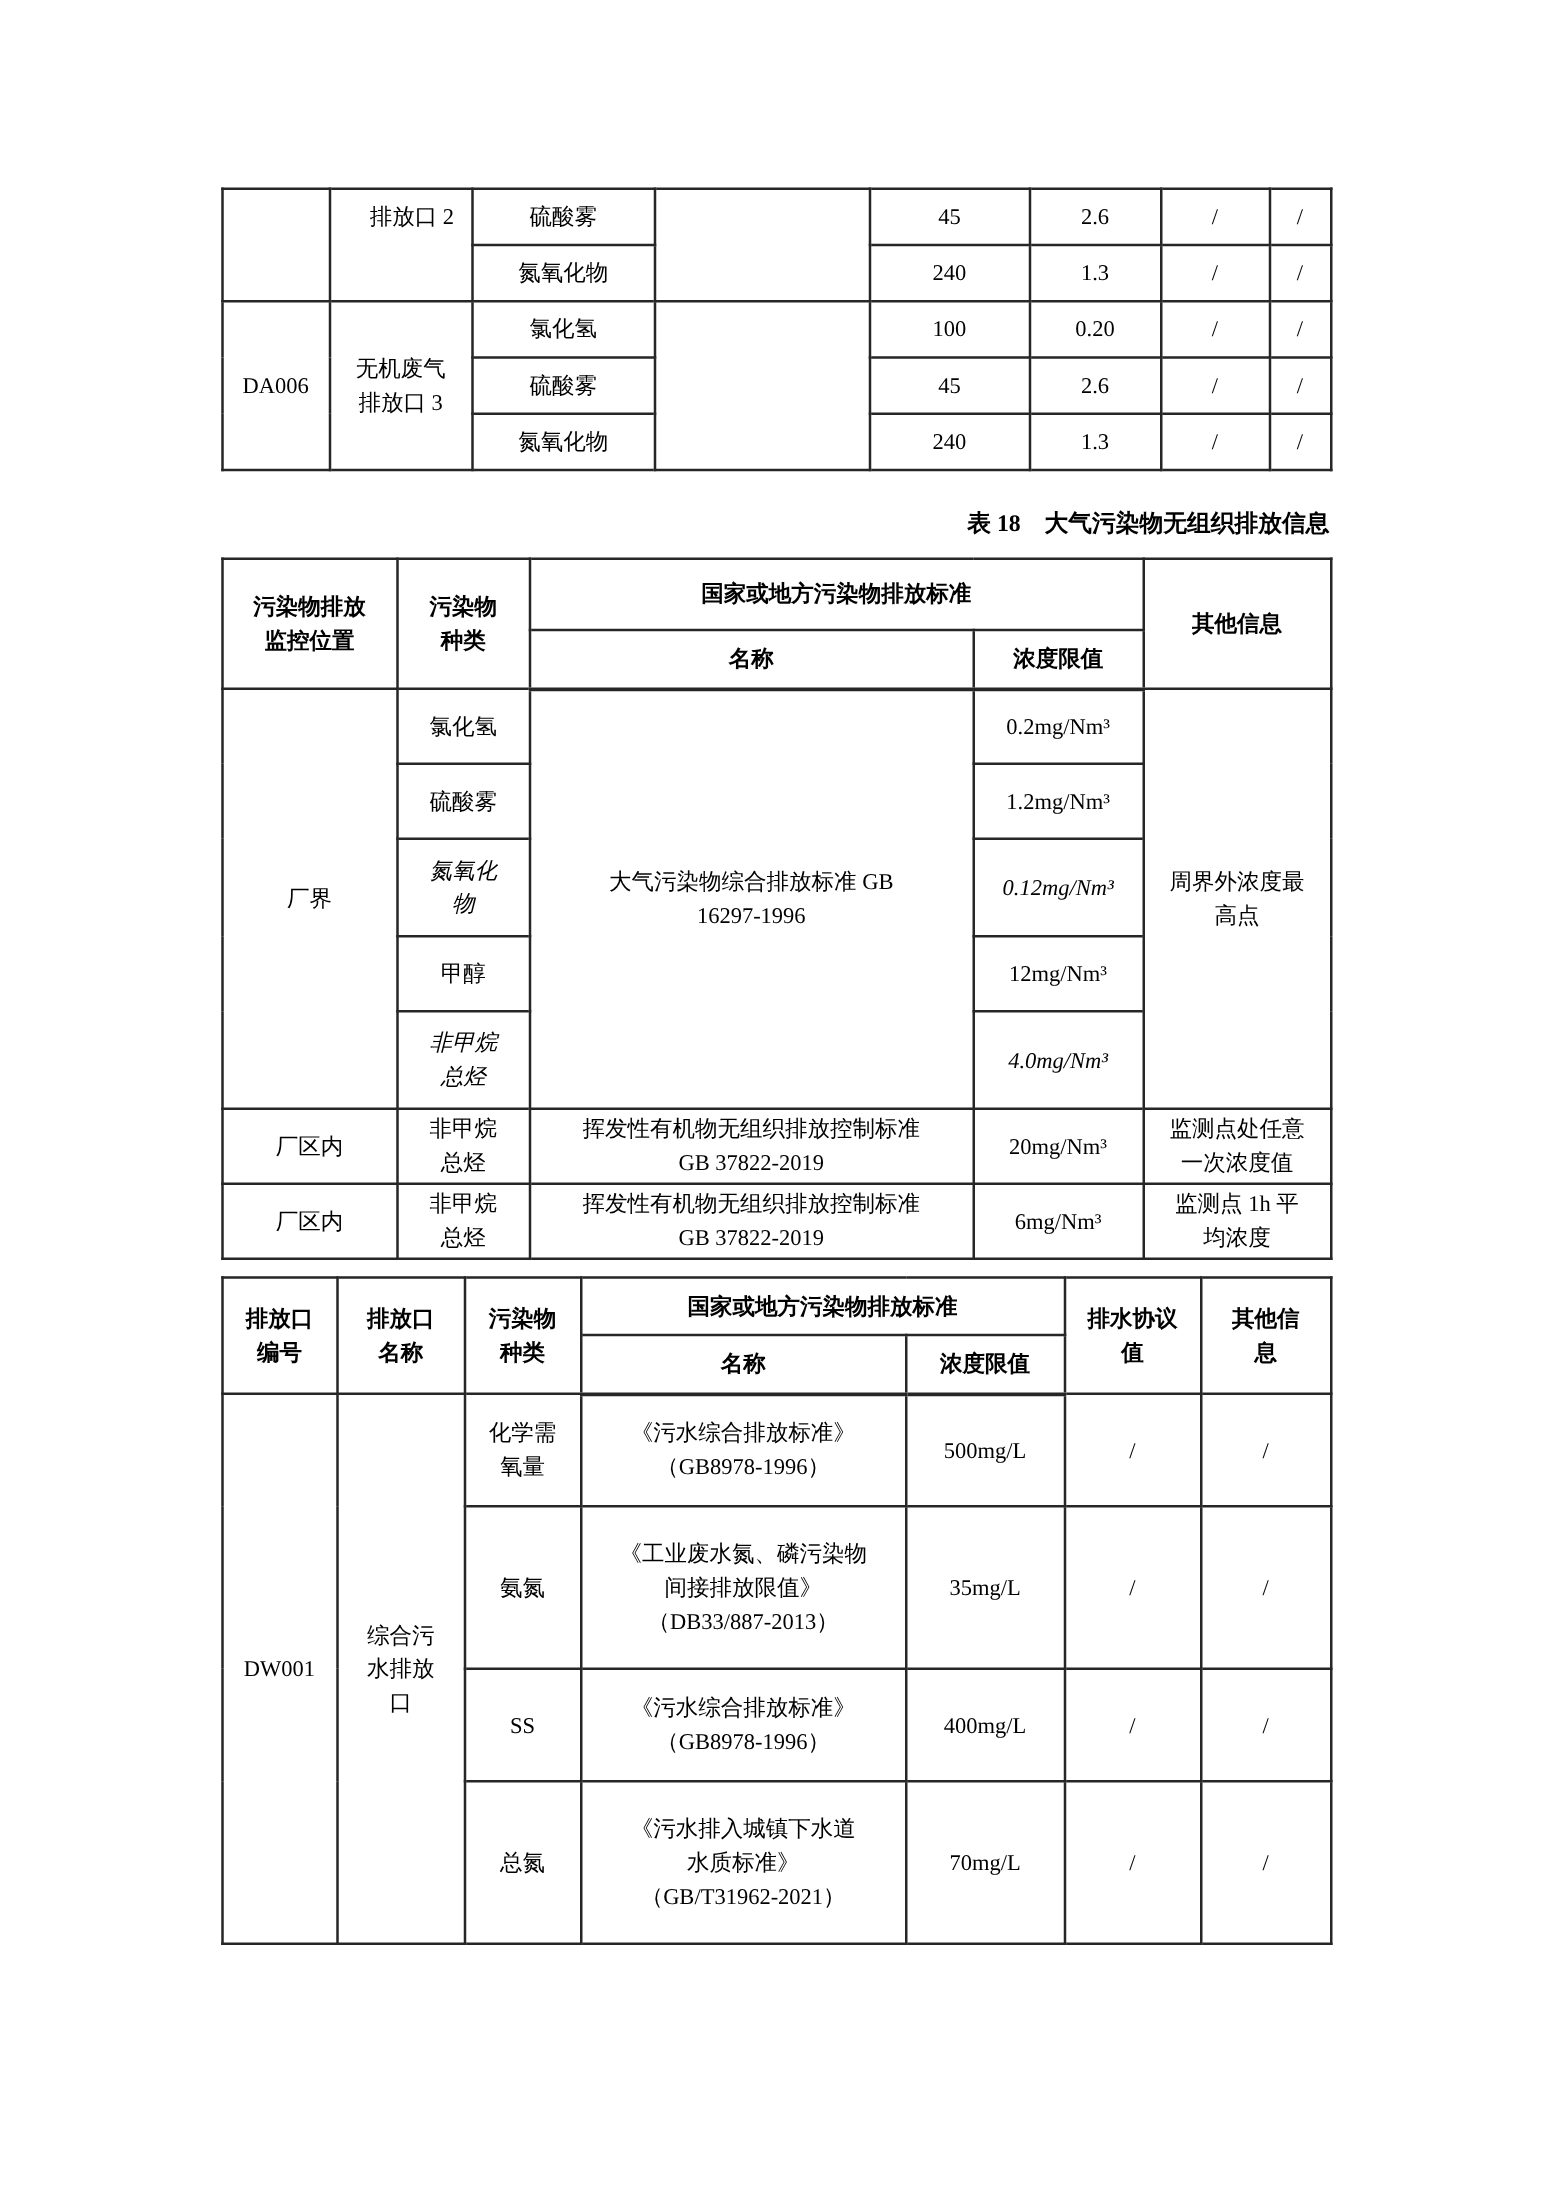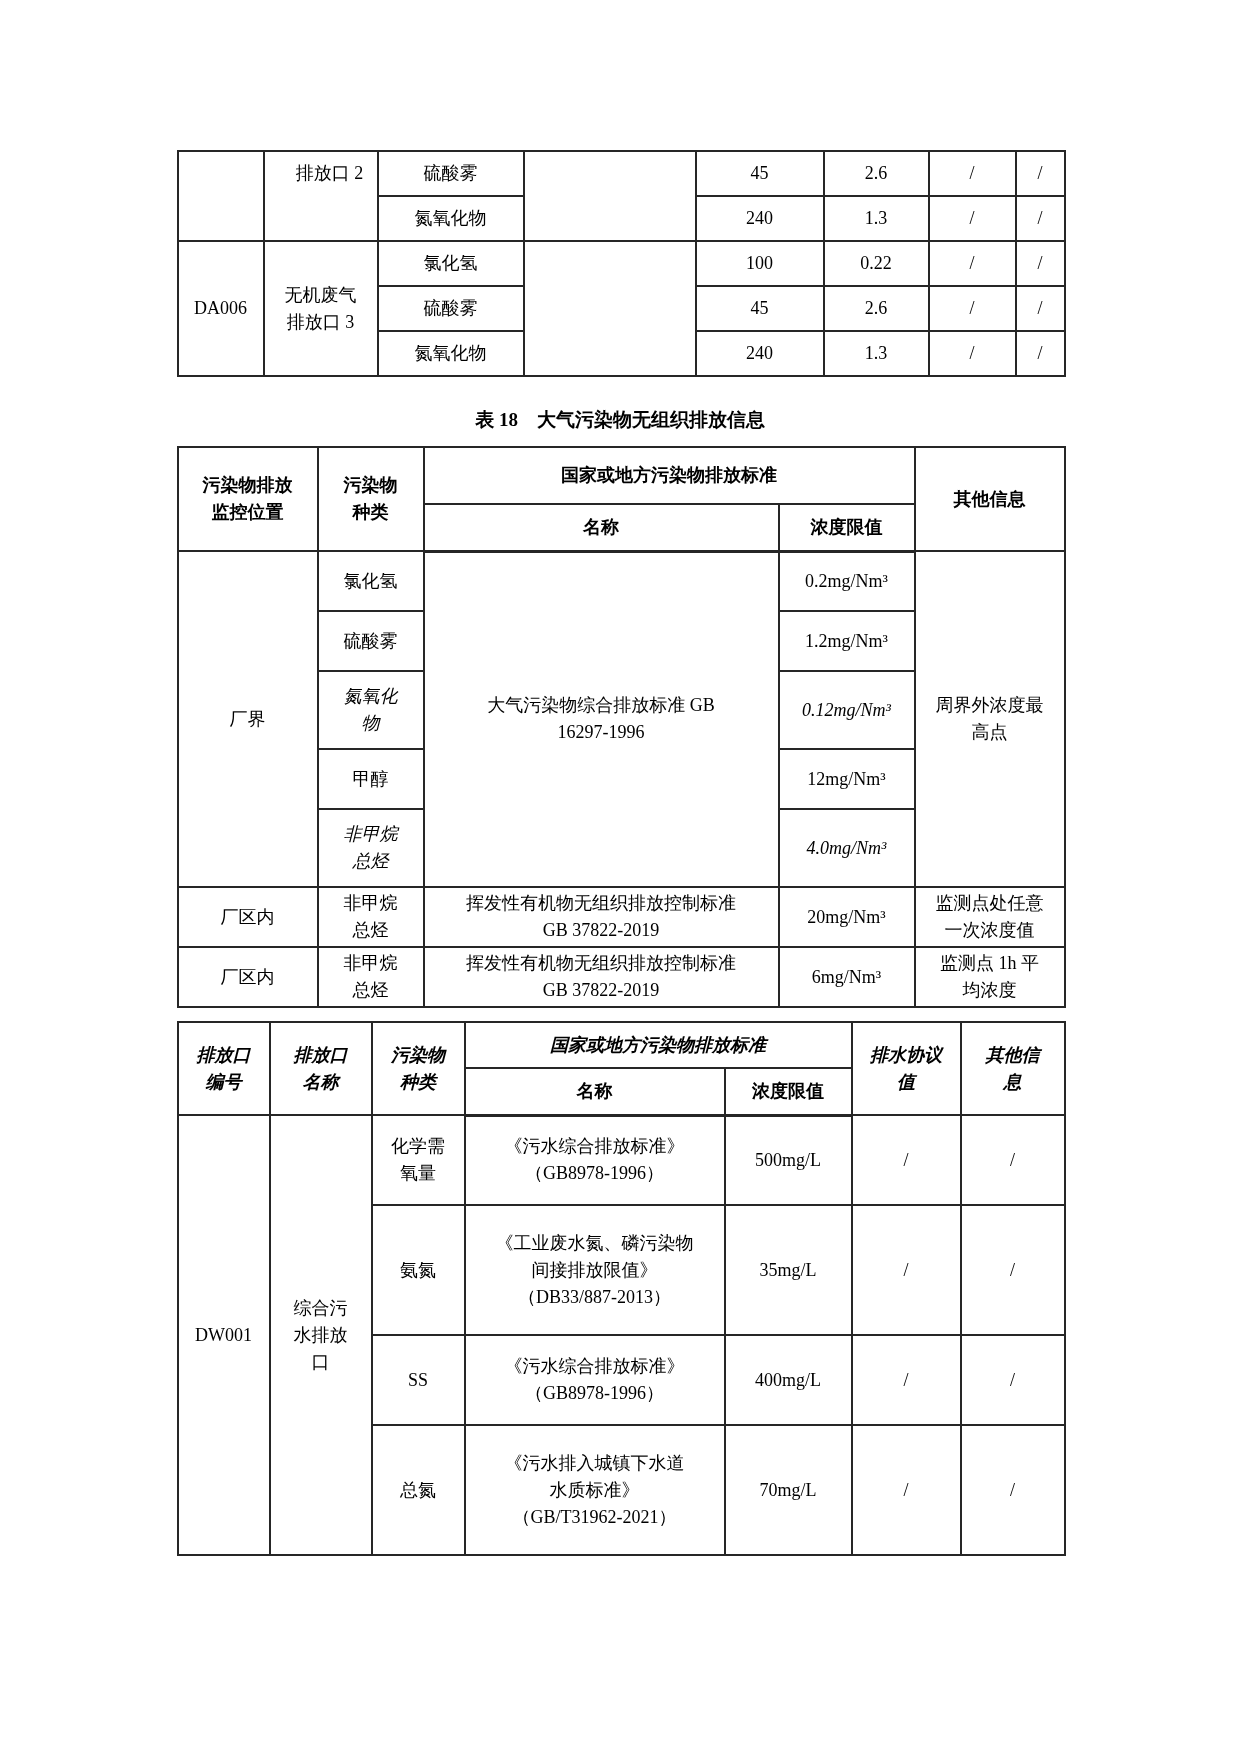--- a/index.html
+++ b/index.html
@@ -35,37 +35,37 @@
     overflow: hidden;
   }
   th { font-weight: bold; }
   .hdr-sep th { border-bottom: 3px solid #262626; }
   .vtop {
     vertical-align: top;
     padding-top: 8px;
     padding-left: 22px;
   }
   .tbl-title {
-    text-align: center;
+    text-align: right;
     font-weight: bold;
     font-size: 19px;
     line-height: 26px;
   }
   .t0 { margin-top: 150px; }
   .t0 tr { height: 45px; }
   .title18 { margin-top: 30px; }
   .t18 { margin-top: 13px; }
   .t18 .hr1 { height: 57px; }
   .t18 .hr2 { height: 47px; }
   .t18 .r-s  { height: 60px; }
   .t18 .r-m  { height: 78px; font-style: italic; }
   .t18 .r-l  { height: 60px; }
   .title19 { margin-top: 22px; }
   .t19 { margin-top: 13px; }
-  .t19 .hr1 { height: 46px; font-style: italic; }
+  .t19 .hr1 { height: 46px; }
   .t19 .hr2 { height: 47px; }
   .t19 .r-2line { height: 90px; }
   .t19 .r-3line { height: 130px; }
 </style>
 </head>
 <body>
 
 <div class="content">
 
   <table class="t0">
@@ -97,21 +97,21 @@
       <td>/</td>
       <td>/</td>
     </tr>
     <tr>
       <td rowspan="3">DA006</td>
       <td rowspan="3">无机废气
 排放口 3</td>
       <td>氯化氢</td>
       <td rowspan="3"></td>
       <td>100</td>
-      <td>0.22</td>
+      <td>0.20</td>
       <td>/</td>
       <td>/</td>
     </tr>
     <tr>
       <td>硫酸雾</td>
       <td>45</td>
       <td>2.6</td>
       <td>/</td>
       <td>/</td>
     </tr>

